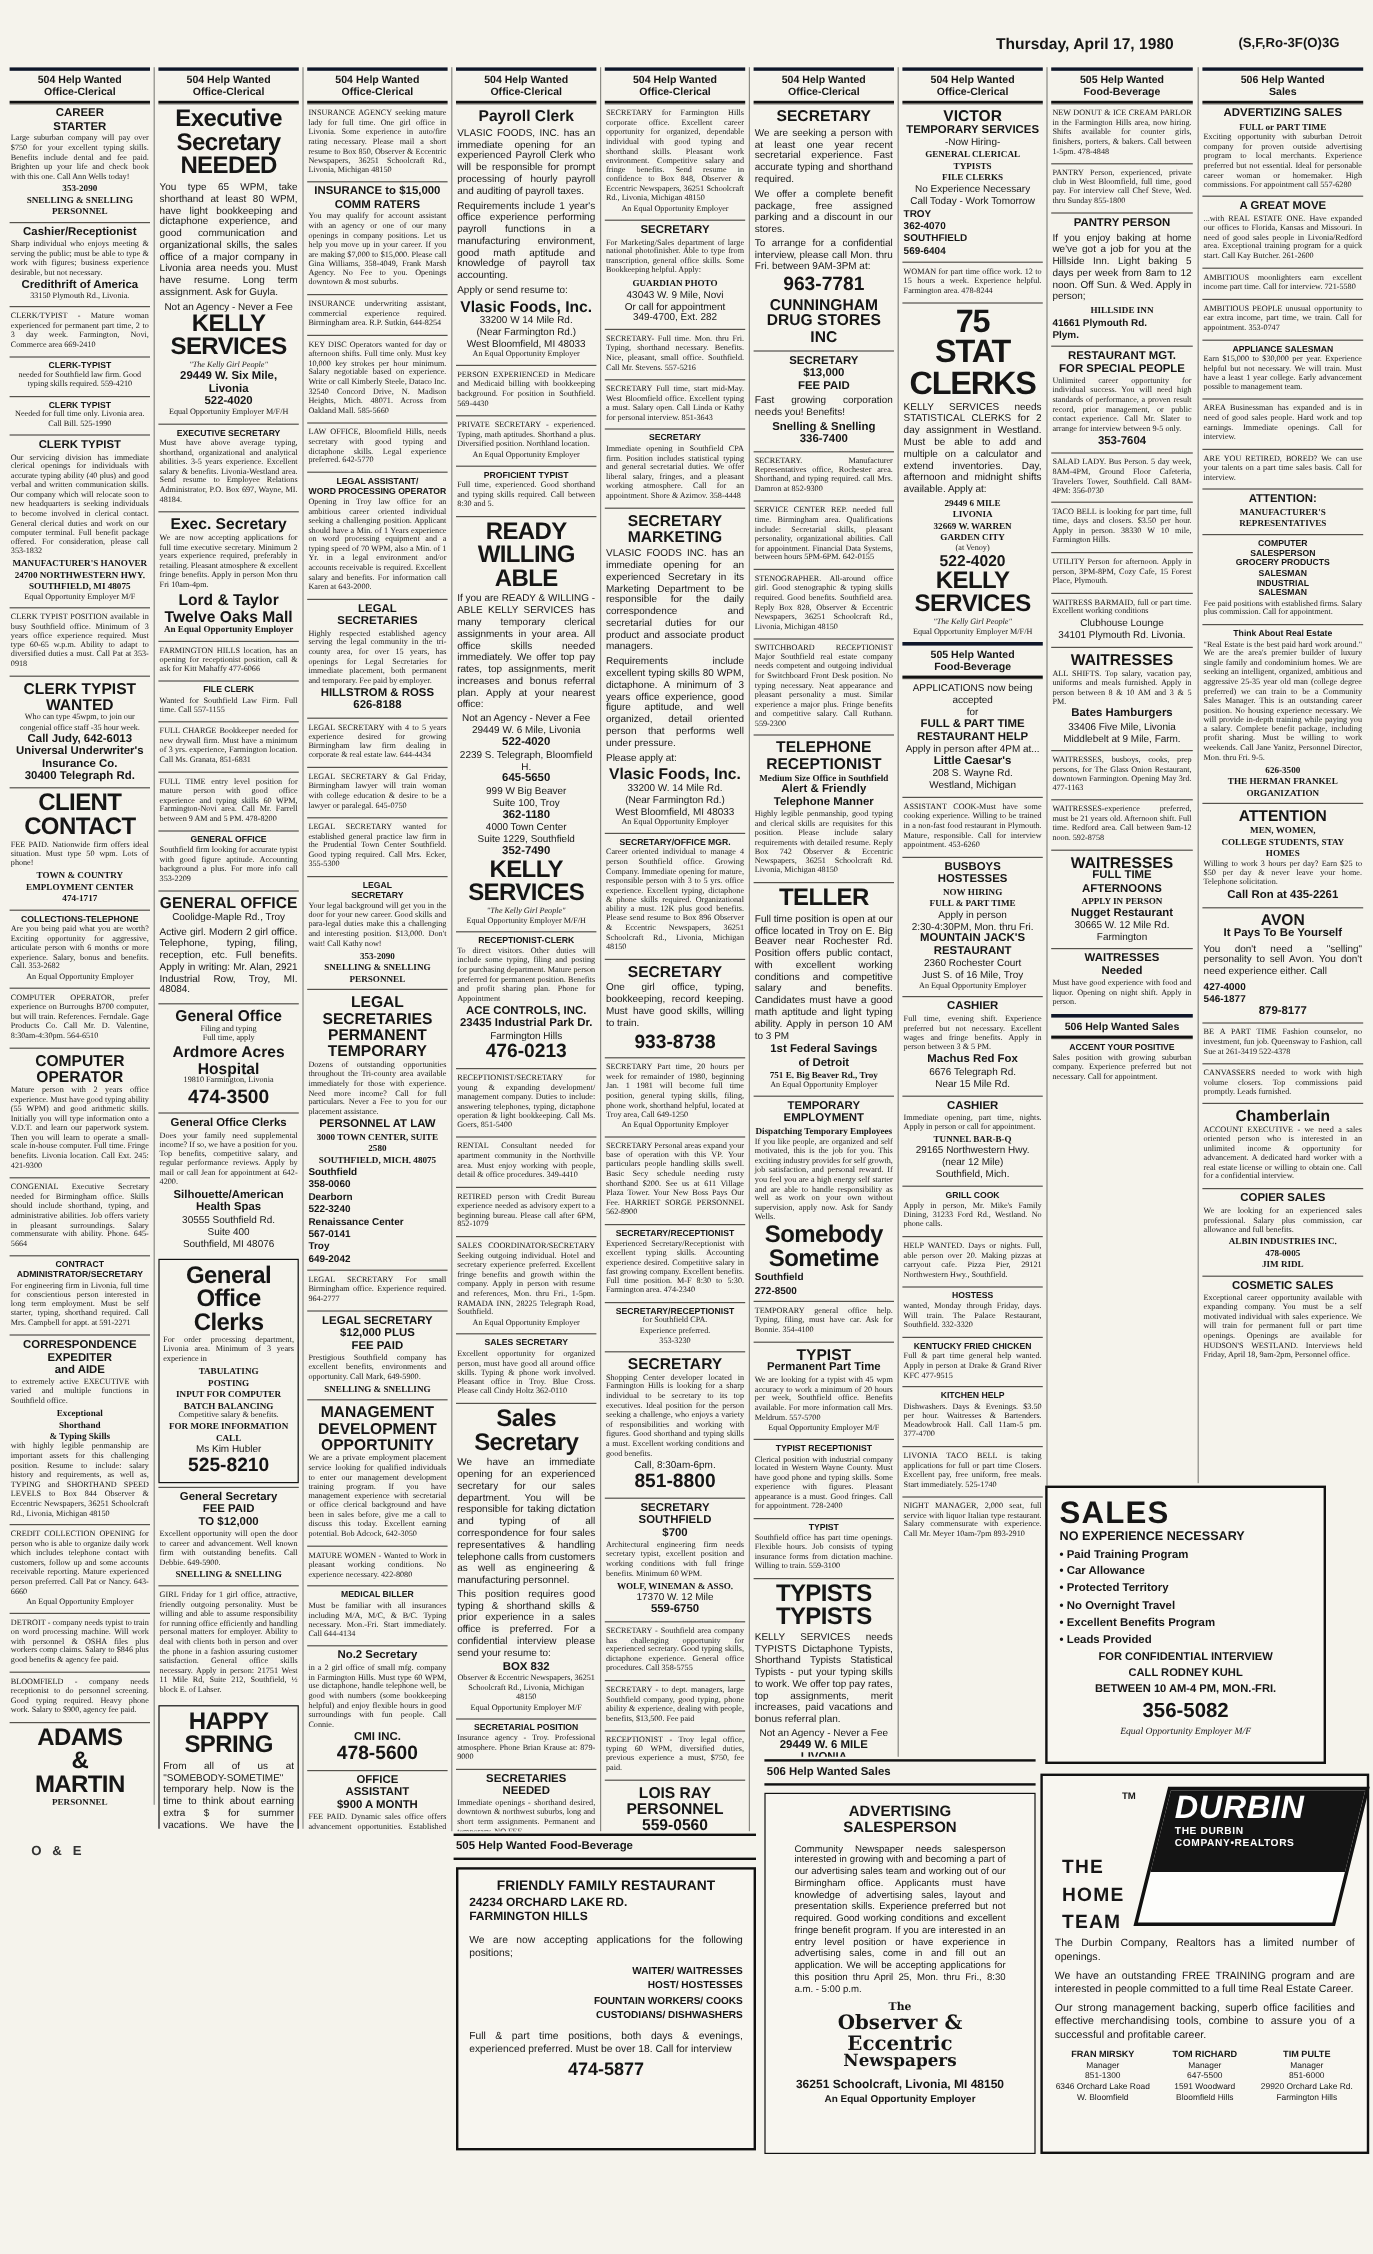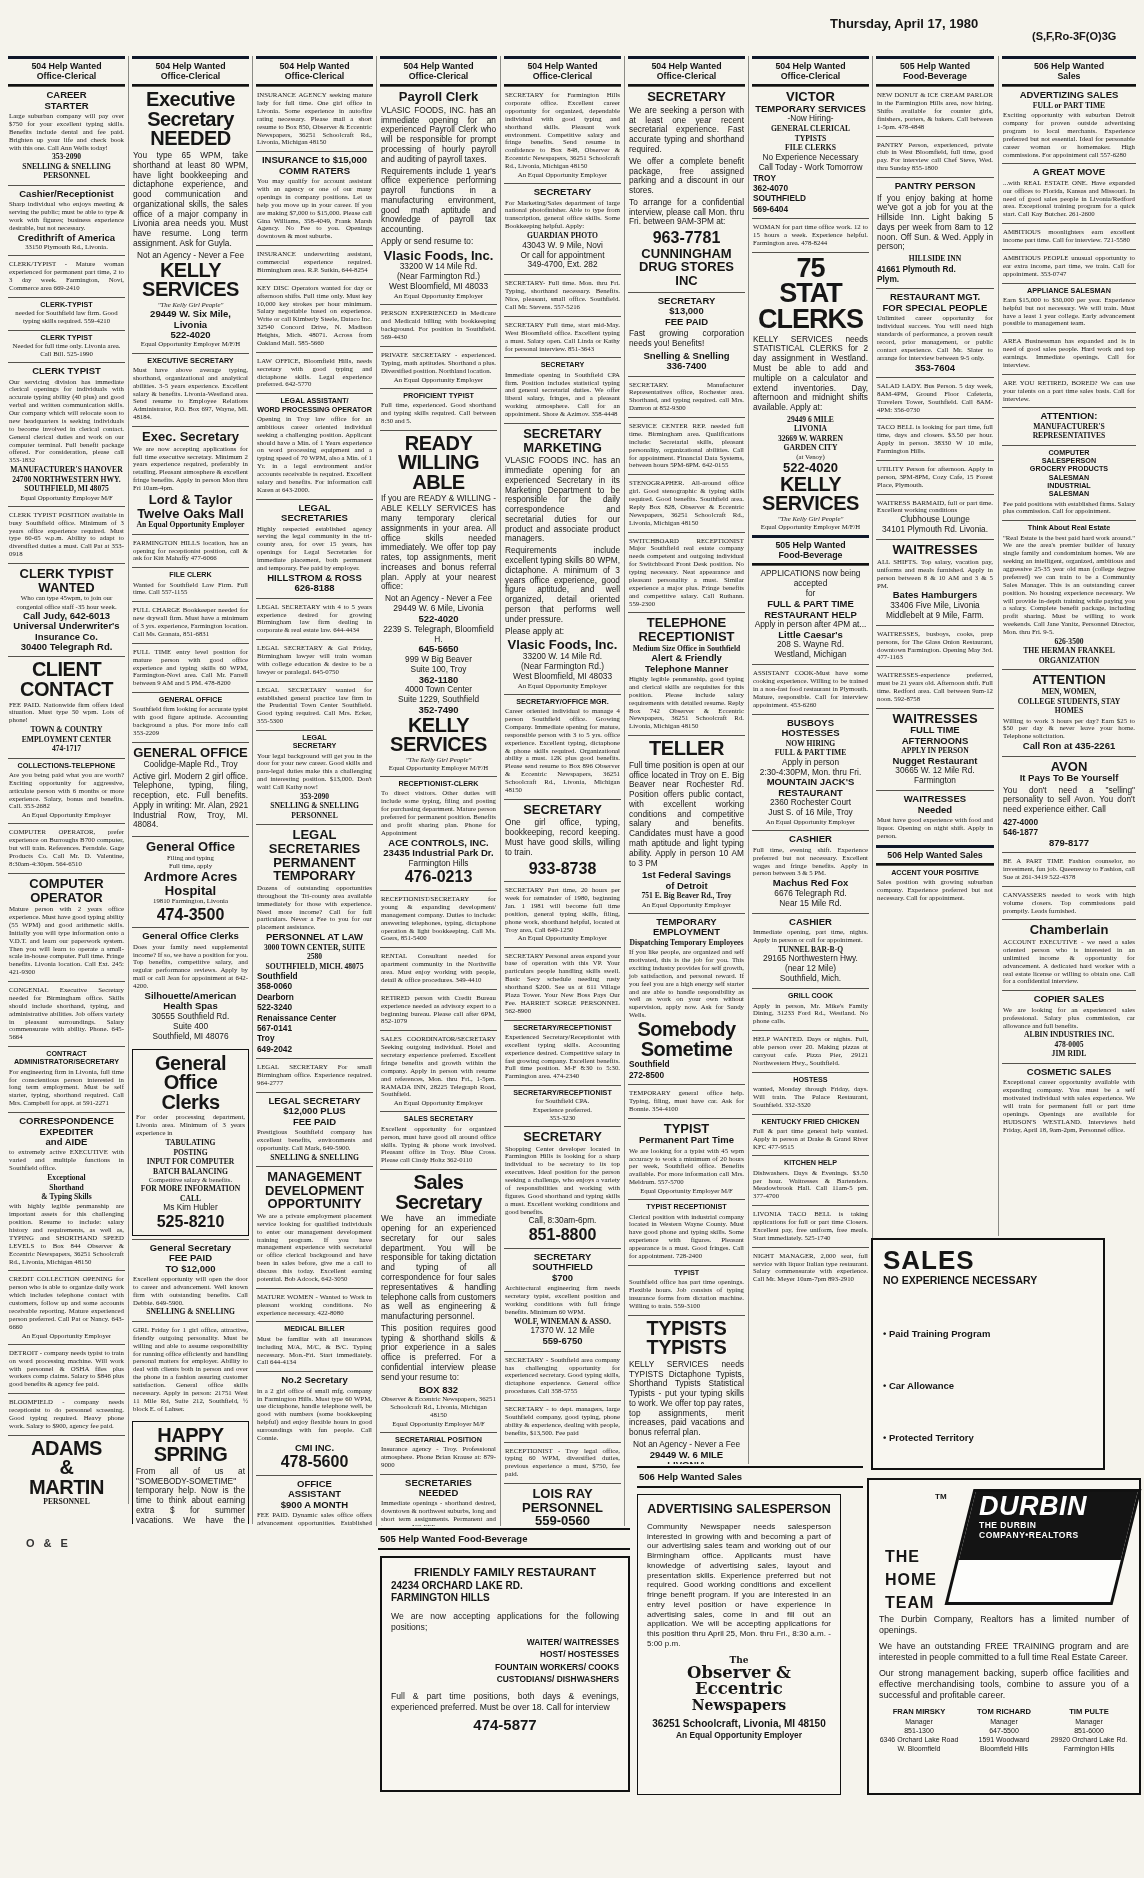--- a/index.html
+++ b/index.html
@@ -1,21 +1,21 @@
 <!DOCTYPE html>
 <html><head>
 <meta charset="utf-8">
 <title>Classifieds</title>
 <style>
   html,body{margin:0;padding:0;}
   body{width:1144px;height:1878px;position:relative;background:#f5f3ec;color:#161616;
        font-family:"Liberation Serif",serif;-webkit-font-smoothing:antialiased;}
   *{box-sizing:border-box;}
   .vr{position:absolute;top:56px;width:1px;background:#8a8a84;}
-  .dateline{position:absolute;top:17px;left:830px;font:bold 13px/1 "Liberation Sans",sans-serif;}
+  .dateline{position:absolute;top:30px;left:830px;font:bold 13px/1 "Liberation Sans",sans-serif;}
   .edition{position:absolute;top:31px;left:1032px;font:bold 11px/1 "Liberation Sans",sans-serif;}
   .footer-mark{position:absolute;top:1538px;left:26px;font:bold 11px/1 "Liberation Sans",sans-serif;letter-spacing:3px;color:#333;}
   .col{position:absolute;top:56px;overflow:hidden;padding:0 2px;}
   #c1{left:6px;width:121px;height:1448px}
   #c2{left:130px;width:121px;height:1468px}
   #c3{left:254px;width:121px;height:1470px}
   #c4{left:378px;width:121px;height:1470px}
   #c5{left:502px;width:121px;height:1470px}
   #c6{left:626px;width:121px;height:1408px}
   #c7{left:750px;width:121px;height:1408px}
@@ -43,33 +43,33 @@
   .band{position:absolute;background:#f5f3ec;border-top:2.5px solid #111;border-bottom:2px solid #111;
         font:bold 9.5px/1 "Liberation Sans",sans-serif;padding:4px 2px;}
   .obox{position:absolute;background:#f8f6f0;border:2px solid #111;}
   #friendly{left:380px;top:1556px;width:250px;height:236px;padding:8px 9px;}
   #friendly .ft{font:bold 11.5px/1.2 "Liberation Sans",sans-serif;text-align:center;}
   #friendly .fa{font:bold 10px/1.25 "Liberation Sans",sans-serif;text-align:left;}
   #friendly .fi{font:8.6px/1.25 "Liberation Sans",sans-serif;text-align:justify;margin:6px 0 4px;}
   #friendly .fp{font:bold 8.4px/1.45 "Liberation Sans",sans-serif;text-align:right;}
   #friendly .fo{font:8.6px/1.25 "Liberation Sans",sans-serif;text-align:justify;margin:6px 0 2px;}
   #friendly .fph{font:bold 15px/1.2 "Liberation Sans",sans-serif;text-align:center;margin-top:4px;}
-  #advbox{left:637px;top:1494px;width:204px;height:301px;border-width:1.5px;padding:8px 9px;}
+  #advbox{left:637px;top:1494px;width:226px;height:301px;border-width:1.5px;padding:8px 24px;}
   #advbox .at{font:bold 12.5px/1.1 "Liberation Sans",sans-serif;text-align:center;margin-bottom:5px;}
   #advbox .ab{font:8px/1.22 "Liberation Sans",sans-serif;text-align:justify;}
   .bl{font-family:"DejaVu Serif",serif;font-weight:bold;text-align:center;}
   #advbox .bl1{font-size:9px;margin-top:6px;}
   #advbox .bl2{font-size:16.5px;line-height:1;}
   #advbox .bl3{font-size:14px;line-height:1.05;}
   #advbox .aa{font:bold 10px/1.3 "Liberation Sans",sans-serif;text-align:center;margin-top:5px;}
   #advbox .ae{font:bold 8.3px/1.3 "Liberation Sans",sans-serif;text-align:center;}
   #salesbox{left:871px;top:1238px;width:234px;height:232px;padding:7px 10px;}
   #salesbox .st{font:bold 26px/1 "Liberation Sans",sans-serif;letter-spacing:1px;}
   #salesbox .ss{font:bold 10.5px/1.5 "Liberation Sans",sans-serif;}
-  #salesbox .sb{font:bold 9.5px/1.5 "Liberation Sans",sans-serif;margin-top:38px;}
+  #salesbox .sb{font:bold 9.5px/1.5 "Liberation Sans",sans-serif;}
   #salesbox .sb::before{content:"•  ";}
   #salesbox .sl{font:bold 9.3px/1.45 "Liberation Sans",sans-serif;text-align:center;}
   #salesbox .sp{font:bold 17px/1.3 "Liberation Sans",sans-serif;text-align:center;}
   #salesbox .se{font:italic 8px/1.4 "Liberation Serif",serif;text-align:center;}
   #durbin{left:867px;top:1478px;width:274px;height:317px;padding:7px 10px;}
   .dtop{position:relative;height:122px;}
   .dtm{position:absolute;left:56px;top:6px;font:bold 8px/1 "Liberation Sans",sans-serif;}
   .dteam{position:absolute;left:6px;top:58px;font:bold 16px/1.45 "Liberation Sans",sans-serif;letter-spacing:1px;}
   .dshape{position:absolute;right:2px;top:2px;width:168px;height:116px;transform:skewX(-14deg);
           border:3px solid #111;background:linear-gradient(#141414 0 62%,#fdfdfb 62% 100%);}

